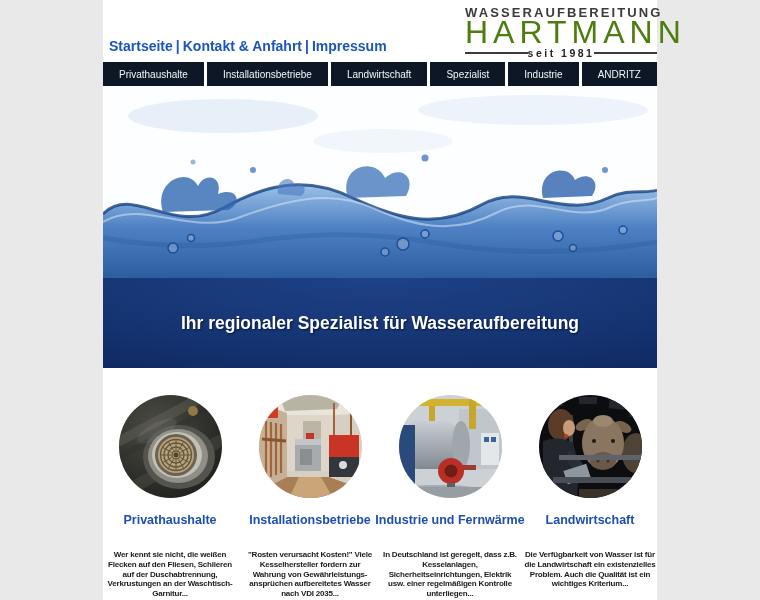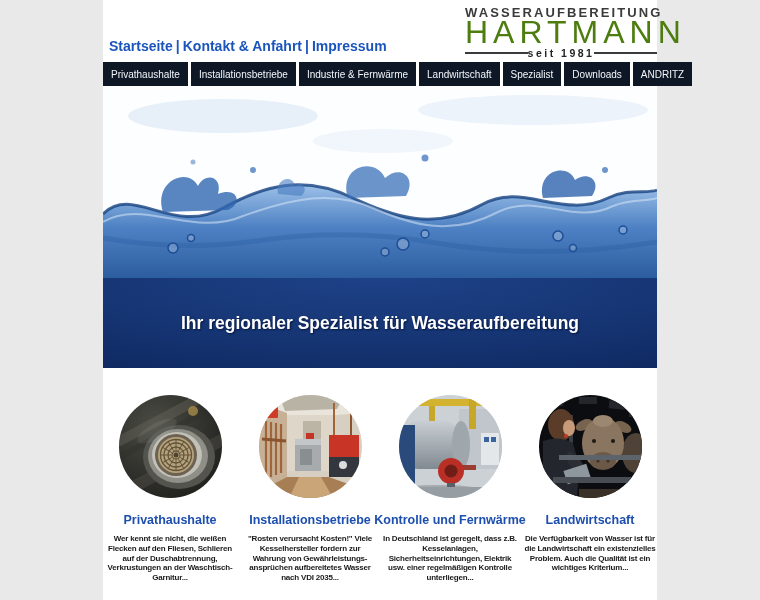--- a/index.html
+++ b/index.html
@@ -42,21 +42,21 @@
   }
   .banner .l1{font-size:17.5px;line-height:24px;}
   .banner .l2{font-size:17px;line-height:22px;}
 
   
   .cards{height:205px;padding-top:27px;display:flex;gap:6px;background:#fff;}
   .card{width:134px;position:relative;display:flex;flex-direction:column;align-items:center;}
   .circle{width:103px;height:103px;border-radius:50%;overflow:hidden;line-height:0;cursor:pointer;}
   .card-title{margin-top:15px;font-size:12.5px;font-weight:700;color:#1d4fae;white-space:nowrap;}
   .card-text{
-    margin-top:7px;font-size:8px;font-weight:700;letter-spacing:-0.2px;line-height:9.8px;
+    margin-top:23px;font-size:8px;font-weight:700;letter-spacing:-0.2px;line-height:9.8px;
     color:#1a1a1a;text-align:center;width:134px;
   }
 </style>
 </head>
 <body>
 
 <div class="page">
 
   <div class="header">
     <div class="top-links">
@@ -69,24 +69,23 @@
         <span class="rule"></span>
         <span class="txt">seit 1981</span>
         <span class="rule"></span>
       </div>
     </div>
   </div>
 
   <div class="nav">
     <a class="nav-item">Privathaushalte</a>
     <a class="nav-item">Installationsbetriebe</a>
-    <a class="nav-item">Industrie &amp; Fernwärme</a>
     <a class="nav-item">Landwirtschaft</a>
     <a class="nav-item">Spezialist</a>
-    <a class="nav-item">Downloads</a>
+    <a class="nav-item">Industrie</a>
     <a class="nav-item">ANDRITZ</a>
   </div>
 
   <div class="hero">
     <svg width="554" height="192" viewBox="0 0 554 192" xmlns="http://www.w3.org/2000/svg">
       <defs>
         <linearGradient id="wg" x1="0" y1="0" x2="0" y2="1">
           <stop offset="0" stop-color="#9cc0e8"></stop>
           <stop offset="0.45" stop-color="#4f82c4"></stop>
           <stop offset="1" stop-color="#2b5d9f"></stop>
@@ -233,21 +232,21 @@
           <rect x="2" y="26" width="60" height="48" rx="18" fill="url(#g3)"></rect>
           <ellipse cx="62" cy="50" rx="9" ry="24" fill="#9fa7ad"></ellipse>
           <rect x="0" y="30" width="16" height="62" fill="#2b4a7c"></rect>
           <rect x="63" y="70" width="14" height="5" fill="#9b3c31"></rect>
           <circle cx="52" cy="76" r="13" fill="#b92f26"></circle>
           <circle cx="52" cy="76" r="6.5" fill="#701d17"></circle>
           <rect x="48" y="88" width="8" height="10" fill="#5a6166"></rect>
           <rect x="0" y="92" width="103" height="11" fill="#969da3"></rect>
         </svg>
       </div>
-      <div class="card-title">Kontrolle und Fernwärme</div>
+      <div class="card-title">Industrie und Fernwärme</div>
       <div class="card-text">In Deutschland ist geregelt, dass z.B. Kesselanlagen, Sicherheitseinrichtungen, Elektrik usw. einer regelmäßigen Kontrolle unterliegen...</div>
 
     </div>
 
     <div class="card">
       <div class="circle">
         <svg width="103" height="103" viewBox="0 0 103 103" xmlns="http://www.w3.org/2000/svg">
           <rect width="103" height="103" fill="#0c0d10"></rect>
           <g fill="#24262c">
             <rect x="8" y="4" width="16" height="8" transform="rotate(-8 16 8)"></rect>

